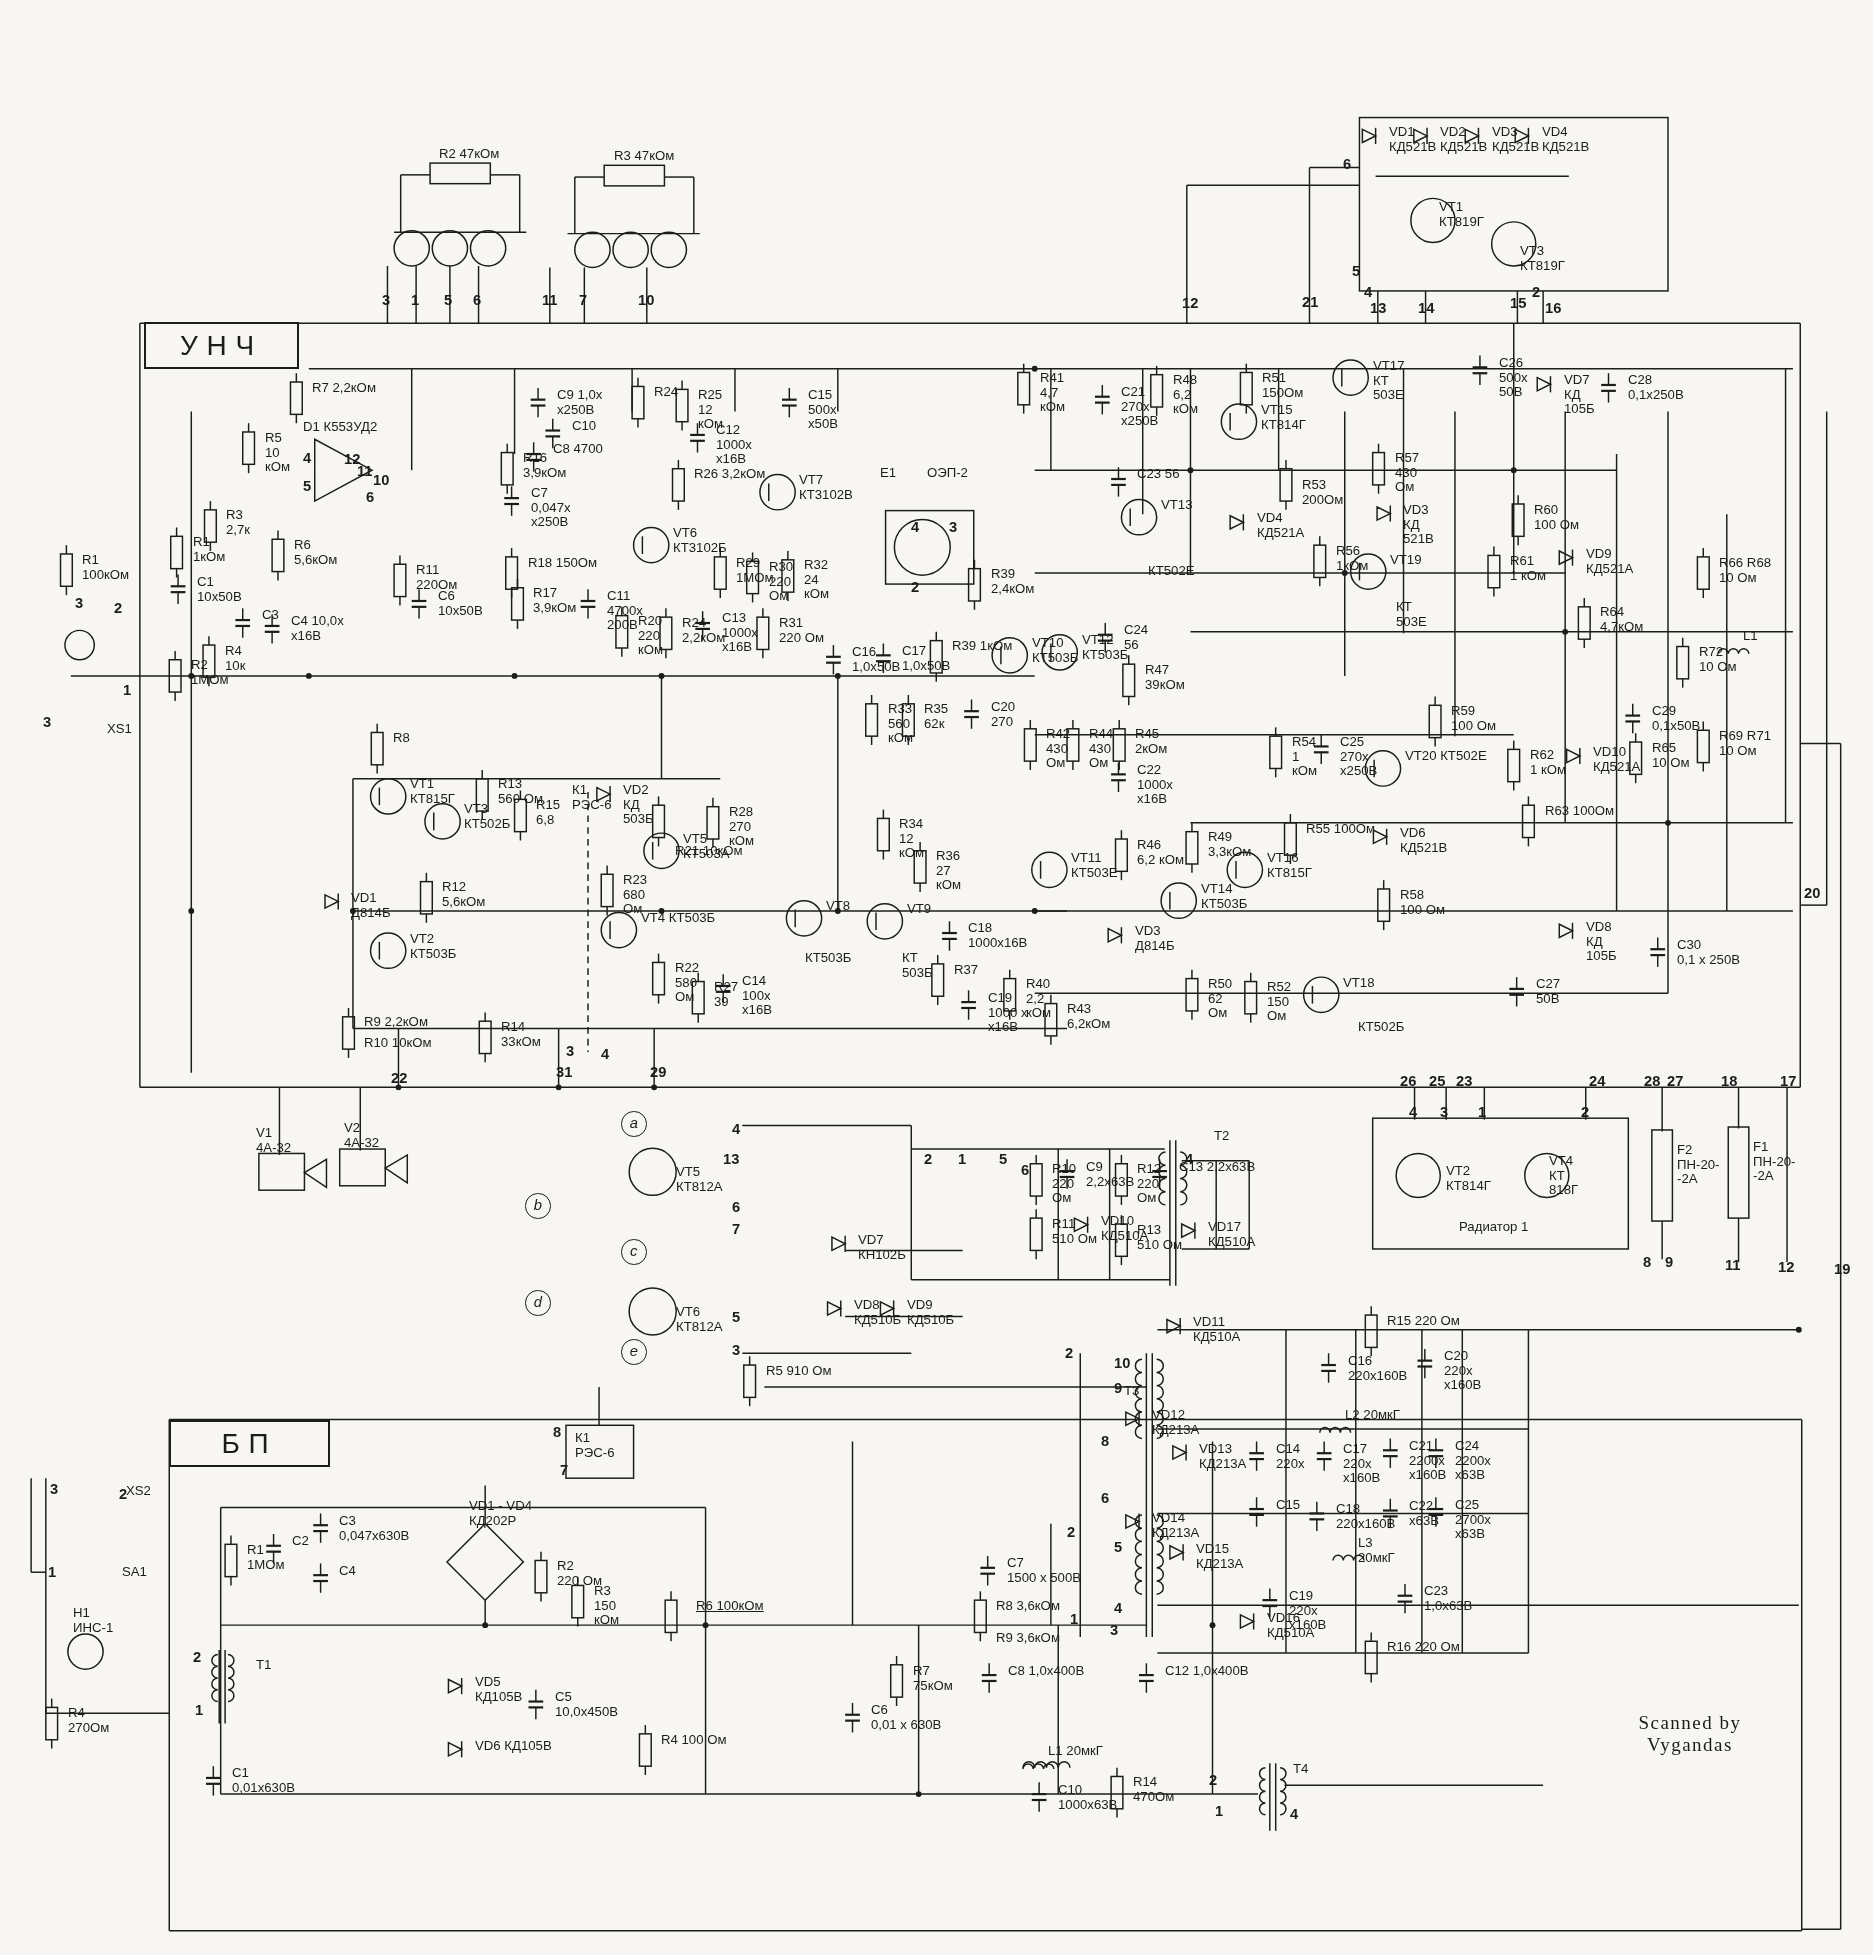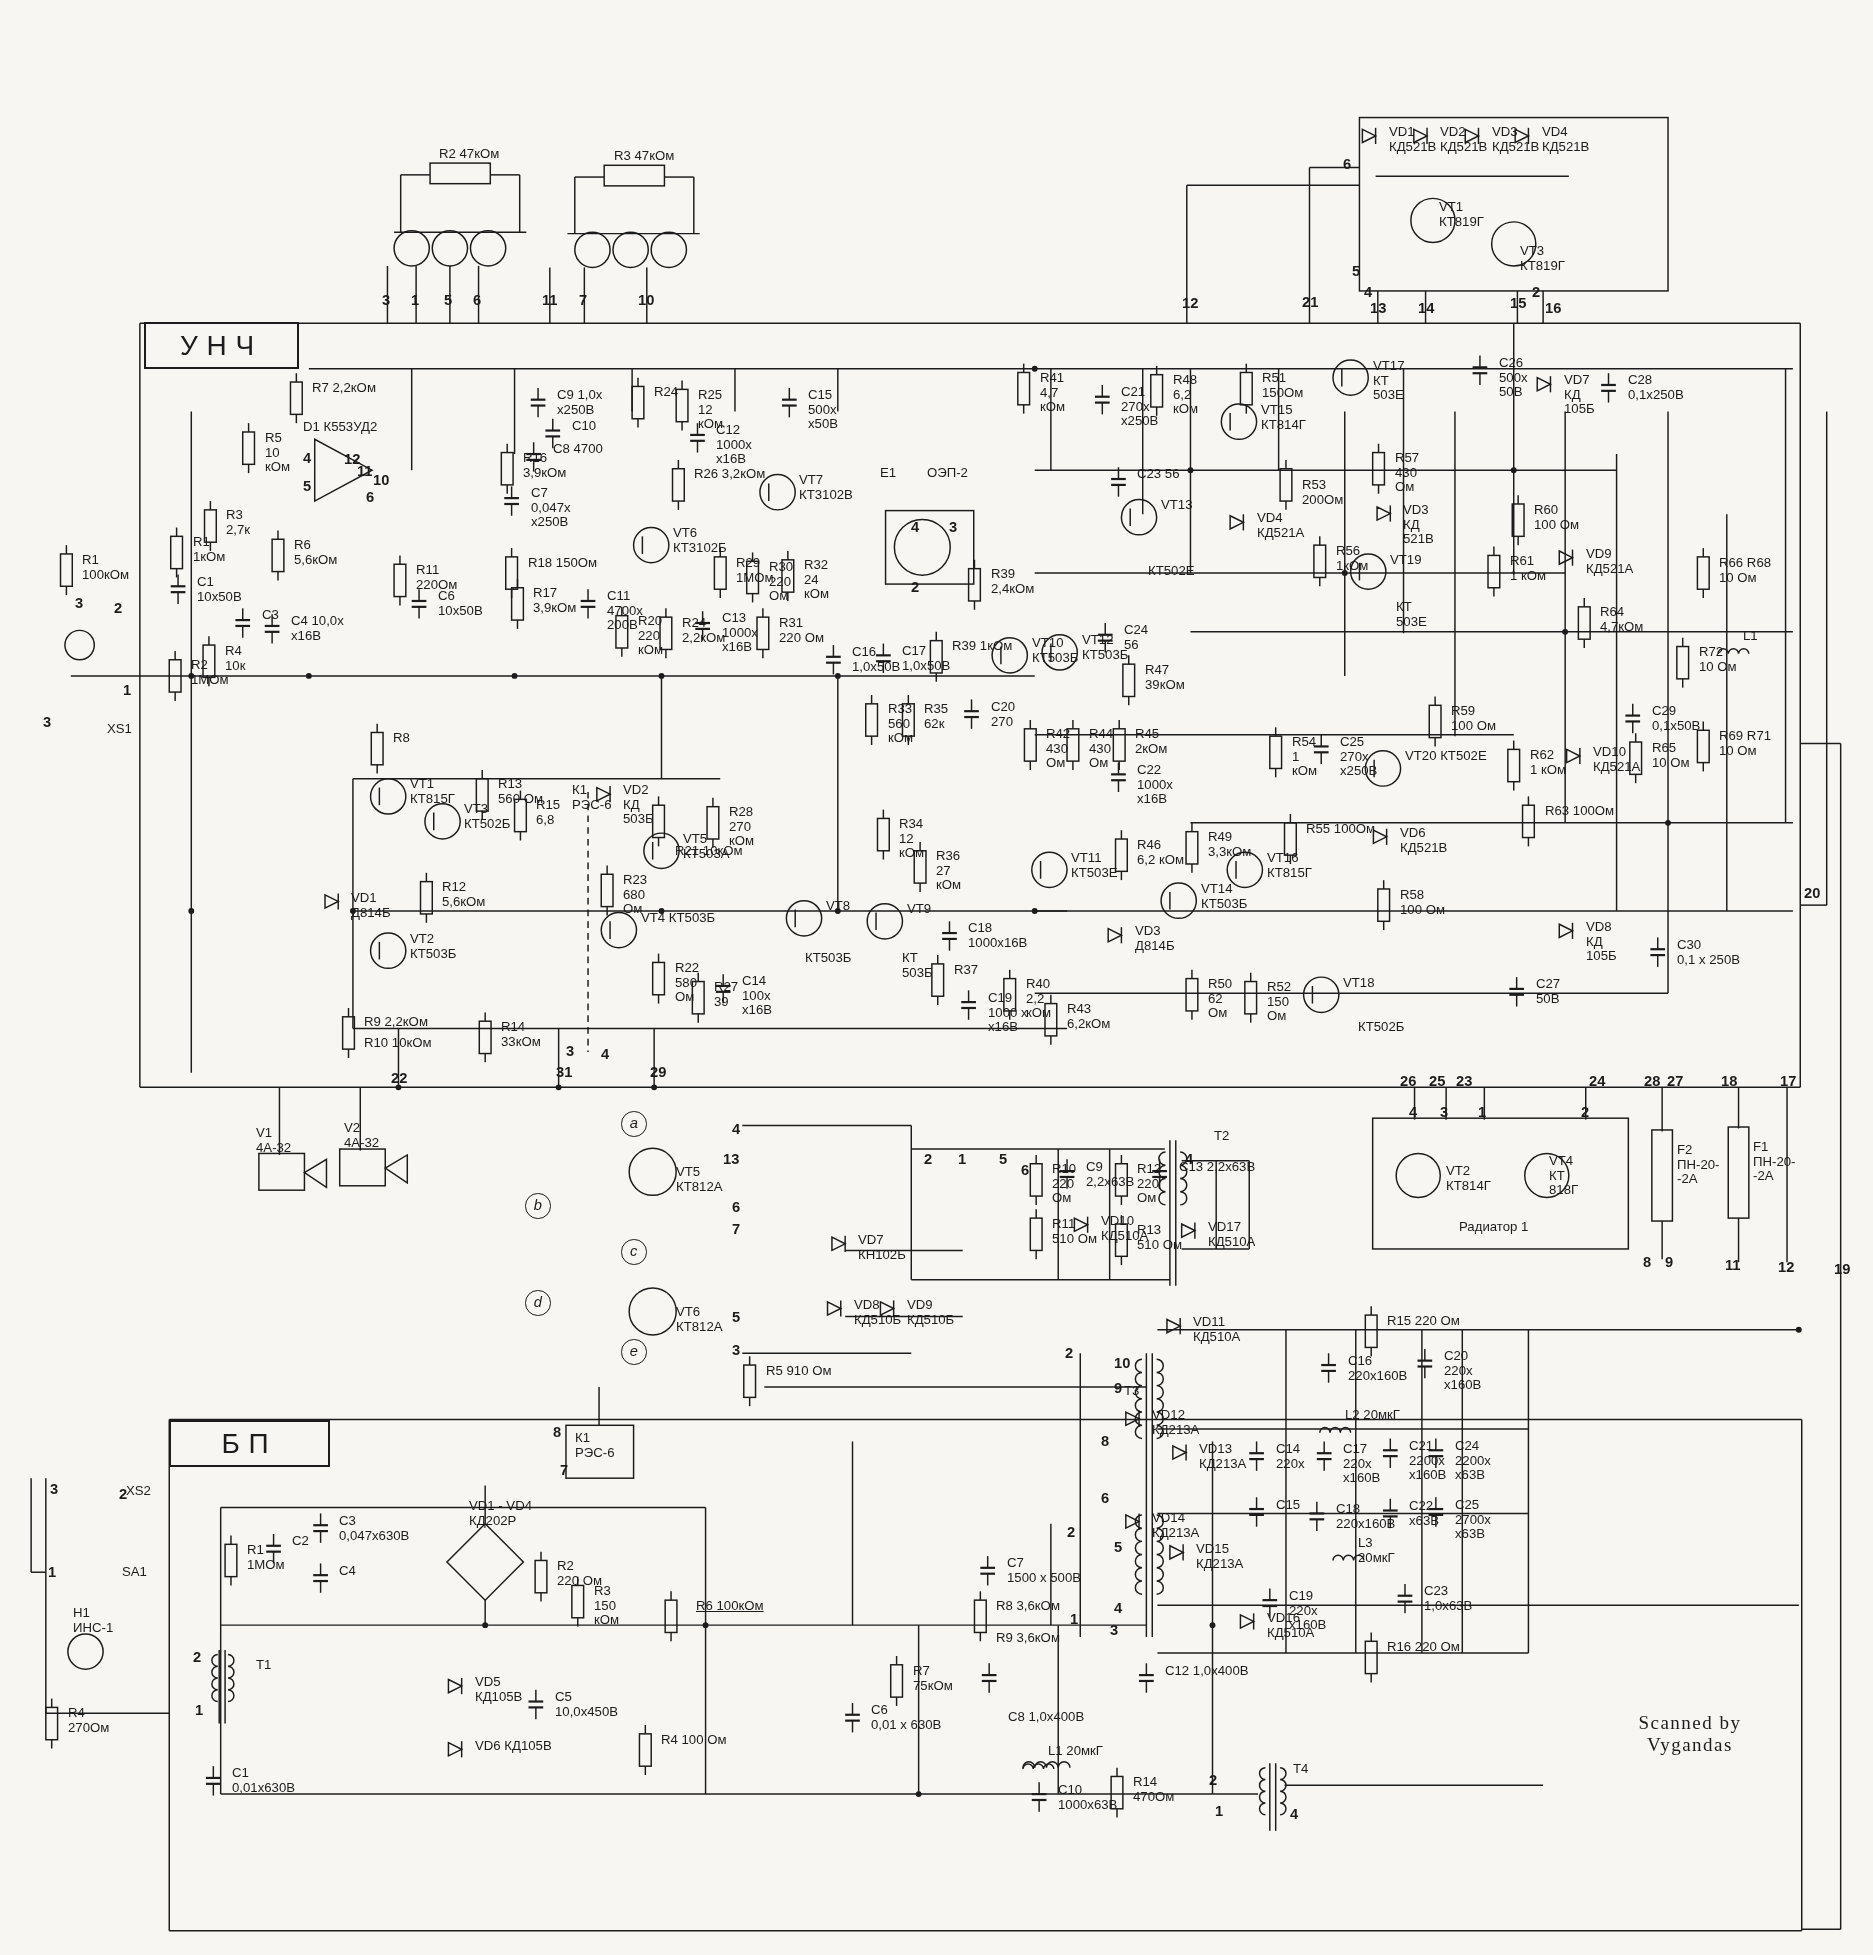--- a/index.html
+++ b/index.html
@@ -1306,21 +1306,21 @@
       <span class="lbl r" style="left: 661px; top: 1733px;">R4  100 Ом</span>
       <span class="lbl txt" style="left: 256px; top: 1658px;">T1</span>
       <span class="lbl pin" style="left: 193px; top: 1649px;">2</span>
       <span class="lbl pin" style="left: 195px; top: 1702px;">1</span>
       <span class="lbl c" style="left: 232px; top: 1766px;">C1
 0,01х630В</span>
       <span class="lbl r" style="left: 913px; top: 1664px;">R7
 75кОм</span>
       <span class="lbl c" style="left: 871px; top: 1703px;">C6
 0,01 х 630В</span>
-      <span class="lbl c" style="left: 1008px; top: 1664px; margin-top: 46px;">C8   1,0х400В</span>
+      <span class="lbl c" style="left: 1008px; top: 1664px;">C8   1,0х400В</span>
       <span class="lbl c" style="left: 1165px; top: 1664px;">C12   1,0х400В</span>
       <span class="lbl l" style="left: 1048px; top: 1744px;">L1    20мкГ</span>
       <span class="lbl c" style="left: 1058px; top: 1783px;">C10
 1000х63В</span>
       <span class="lbl r" style="left: 1133px; top: 1775px;">R14
 470Ом</span>
       <span class="lbl txt" style="left: 1293px; top: 1762px;">T4</span>
       <span class="lbl pin" style="left: 1209px; top: 1772px;">2</span>
       <span class="lbl pin" style="left: 1215px; top: 1803px;">1</span>
       <span class="lbl pin" style="left: 1290px; top: 1806px;">4</span>

